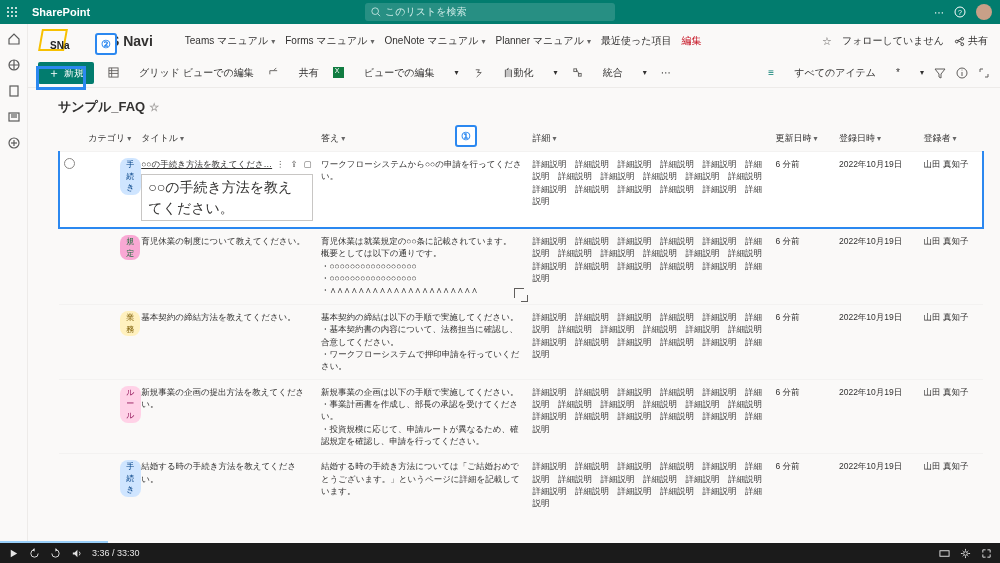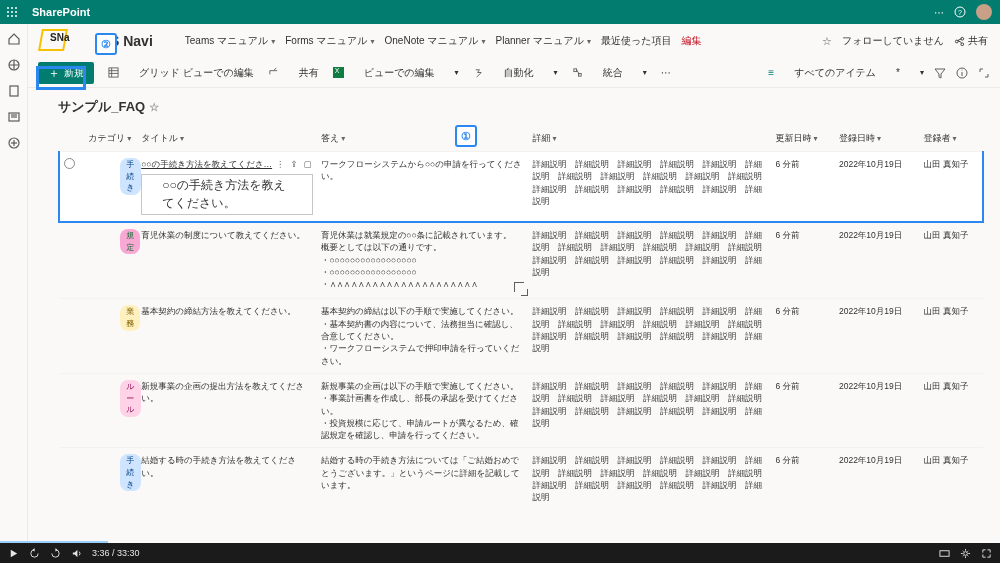--- a/index.html
+++ b/index.html
@@ -13,21 +13,21 @@
   .suite-right { margin-left: auto; display: flex; align-items: center; gap: 10px; padding-right: 8px; }
   .suite-right svg { width: 12px; height: 12px; fill: #fff; }
   .avatar { width: 16px; height: 16px; border-radius: 50%; background: #c8a088; }
   .app-body { display: flex; height: calc(100% - 24px - 20px); }
   .left-rail { width: 28px; background: #faf9f8; border-right: 1px solid #edebe9; display: flex; flex-direction: column; align-items: center; padding-top: 8px; gap: 12px; }
   .left-rail .ri { width: 14px; height: 14px; stroke: #5b5b5b; fill: none; stroke-width: 1.2; cursor: pointer; }
   .content { flex: 1; display: flex; flex-direction: column; }
   .site-header { height: 34px; display: flex; align-items: center; padding: 0 12px; gap: 10px; }
   .site-logo { width: 60px; height: 24px; position: relative; }
   .site-logo .l1 { position: absolute; left: 0; top: 0; width: 26px; height: 22px; border: 2px solid #f7c000; transform: skewX(-10deg); }
-  .site-logo .t1 { position: absolute; left: 10px; top: 3px; font-size: 10px; font-weight: 700; color: #222; }
+  .site-logo .t1 { position: absolute; left: 10px; top: 11px; font-size: 10px; font-weight: 700; color: #222; }
   .site-title { font-size: 14px; font-weight: 600; color: #323130; }
   .nav-item { font-size: 10px; color: #323130; display: flex; align-items: center; gap: 3px; cursor: pointer; text-align: center; }
   .nav-item .chev { font-size: 8px; color: #666; }
   .nav-edit { color: #c50f1f; }
   .hdr-right { margin-left: auto; display: flex; align-items: center; gap: 10px; font-size: 10px; color: #323130; }
   .star { color: #605e5c; font-size: 11px; }
   .share-btn { display: flex; align-items: center; gap: 3px; cursor: pointer; }
   .cmd-bar { height: 30px; display: flex; align-items: center; padding: 0 10px; gap: 14px; font-size: 10px; color: #323130; border-bottom: 1px solid #edebe9; }
   .btn-new { background: #027c6e; color: #fff; height: 22px; padding: 0 10px; display: flex; align-items: center; gap: 4px; font-size: 10px; border-radius: 2px; cursor: pointer; }
   .btn-new .plus { font-size: 12px; line-height: 1; }
@@ -55,21 +55,21 @@
   .pill { display: inline-block; padding: 1px 6px; border-radius: 8px; font-size: 8px; color: #323130; margin-left: 32px; }
   .pill.blue { background: #cfe5ff; color: #004085; }
   .pill.green { background: #f9a8d4; color: #1a6b3a; }
   .pill.yellow { background: #fff1bf; color: #7a5a00; }
   .pill.pink { background: #ffd2e7; color: #8f1156; }
   .radio { width: 11px; height: 11px; border: 1px solid #8a8886; border-radius: 50%; display: inline-block; }
   .row-sel { border: 2px solid #2b88f0; }
   .row-sel td { background: #fff; }
   .title-link { text-decoration: underline; color: #323130; cursor: pointer; }
   .row-actions { display: inline-flex; gap: 6px; margin-left: 4px; color: #605e5c; }
-  .tooltip { position: relative; display: block; margin-top: 4px; background: #fff; border: 1px solid #c8c6c4; padding: 2px 20px; font-size: 12px; width: fit-content; }
+  .tooltip { position: relative; display: block; margin-top: 4px; background: #fff; border: 1px solid #c8c6c4; padding: 2px 6px; font-size: 14px; width: fit-content; }
   .callout { position: absolute; width: 22px; height: 22px; border: 2px solid #2b88f0; background: #fff; display: flex; align-items: center; justify-content: center; font-size: 11px; color: #2b88f0; font-weight: 600; }
   .callout.round { border-radius: 3px; }
   .callout-box2 { position: absolute; border: 3px solid #2b88f0; pointer-events: none; }
   .video-bar { position: absolute; bottom: 0; left: 0; right: 0; height: 20px; background: #1b1b1b; color: #e6e6e6; display: flex; align-items: center; font-size: 9px; padding: 0 8px; gap: 10px; }
   .video-bar .progress { position: absolute; top: -2px; left: 0; right: 0; height: 2px; background: rgba(255,255,255,0.25); }
   .video-bar .progress .p { height: 100%; background: #9ad0fb; width: 10.8%; }
   .video-bar svg { width: 11px; height: 11px; fill: #e6e6e6; cursor: pointer; }
   .video-bar .right { margin-left: auto; display: flex; gap: 10px; align-items: center; }
   .open-icon { width: 10px; height: 10px; border: 1px solid #605e5c; border-right: none; border-bottom: none; position: relative; display: inline-block; }
   .open-icon:after { content: ""; position: absolute; right: -4px; bottom: -4px; width: 6px; height: 6px; border: 1px solid #605e5c; border-left: none; border-top: none; }
@@ -85,20 +85,27 @@
         <circle cx="10" cy="2" r="1"></circle>
         <circle cx="2" cy="6" r="1"></circle>
         <circle cx="6" cy="6" r="1"></circle>
         <circle cx="10" cy="6" r="1"></circle>
         <circle cx="2" cy="10" r="1"></circle>
         <circle cx="6" cy="10" r="1"></circle>
         <circle cx="10" cy="10" r="1"></circle>
       </svg>
   </div>
   <div class="suite-title">SharePoint</div>
+  <div class="suite-search">
+    <svg viewBox="0 0 12 12">
+        <circle cx="5" cy="5" r="4" fill="none" stroke="#cfece8"></circle>
+        <line x1="8" y1="8" x2="11" y2="11" stroke="#cfece8"></line>
+      </svg>
+    <span>このリストを検索</span>
+  </div>
   <div class="suite-right">
     <span style="font-size:10px">⋯</span>
     <svg viewBox="0 0 12 12">
         <circle cx="6" cy="6" r="5" fill="none" stroke="#fff"></circle>
         <text x="4" y="9" font-size="7" fill="#fff">?</text>
       </svg>
     <div class="avatar"></div>
   </div>
 </div>
 

